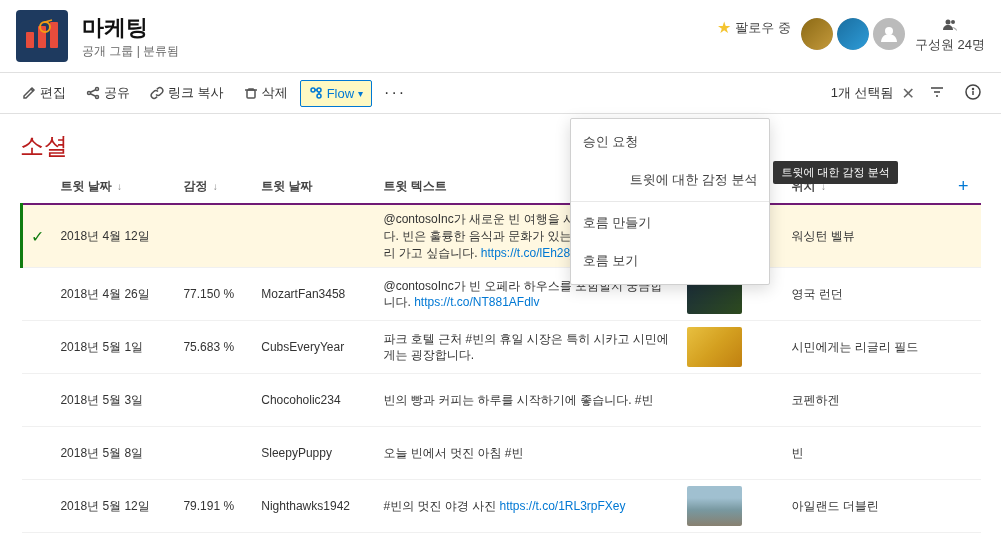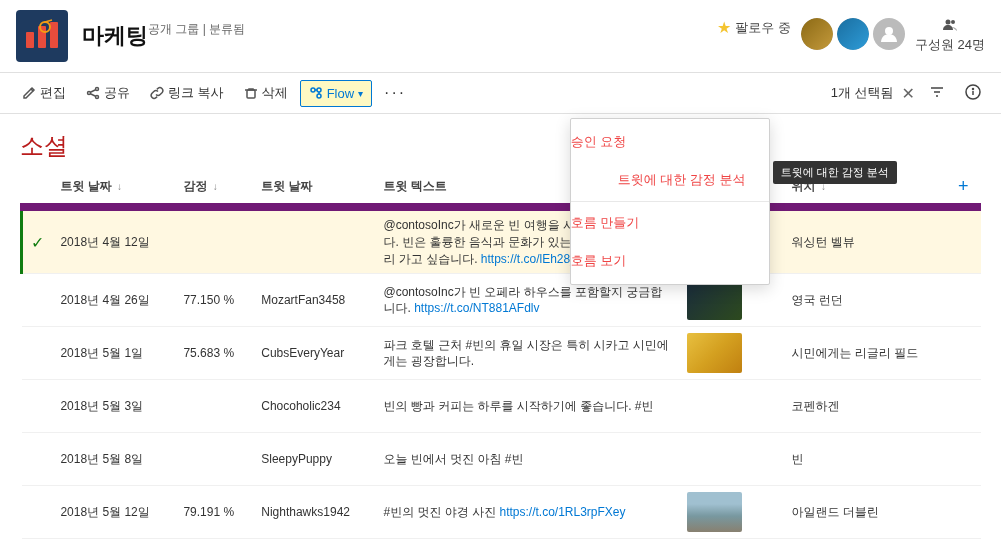--- a/index.html
+++ b/index.html
@@ -3,21 +3,21 @@
   <meta charset="utf-8">
   <style>
     * { box-sizing: border-box; margin: 0; padding: 0; }
     body { font-family: 'Segoe UI', sans-serif; background: #fff; width: 1001px; height: 558px; overflow: hidden; font-size: 13px; color: #333; }
 
     
     .header { display: flex; align-items: center; padding: 10px 16px; border-bottom: 1px solid #e0e0e0; background: #fff; justify-content: space-between; }
     .header-left { display: flex; align-items: center; gap: 14px; }
     .app-icon { width: 52px; height: 52px; background: #1e3a5f; border-radius: 4px; display: flex; align-items: center; justify-content: center; }
     .app-icon svg { width: 36px; height: 36px; }
-    .app-title { display: flex; flex-direction: row; }
+    .app-title { display: flex; flex-direction: column; }
     .app-title-main { font-size: 22px; font-weight: 600; color: #111; }
     .app-title-sub { font-size: 12px; color: #666; }
     .header-right { display: flex; align-items: flex-start; gap: 10px; }
     .follow-btn { display: flex; align-items: center; gap: 4px; font-size: 13px; color: #444; cursor: pointer; }
     .follow-btn::before { content: '★'; color: #f4c430; font-size: 16px; }
     .avatars { display: flex; align-items: center; gap: 4px; }
     .avatar { width: 32px; height: 32px; border-radius: 50%; overflow: hidden; background: #ccc; display: flex; align-items: center; justify-content: center; }
     .avatar-placeholder { width: 32px; height: 32px; border-radius: 50%; background: #bbb; display: flex; align-items: center; justify-content: center; color: #fff; font-size: 12px; }
     .member-count { font-size: 13px; color: #444; display: flex; align-items: center; gap: 4px; flex-direction: column; }
 
@@ -28,32 +28,32 @@
     .tb-btn { display: flex; align-items: center; gap: 4px; padding: 5px 8px; border: none; background: none; cursor: pointer; color: #333; font-size: 13px; border-radius: 2px; }
     .flow-btn { display: flex; align-items: center; gap: 4px; padding: 5px 8px; border: 1px solid #0078d4; background: #fef9c3; cursor: pointer; color: #0078d4; font-size: 13px; border-radius: 2px; position: relative; }
     .flow-btn-caret { font-size: 10px; }
     .more-btn { padding: 5px 8px; border: none; background: none; cursor: pointer; color: #333; font-size: 16px; letter-spacing: 2px; }
     .selection-info { font-size: 13px; color: #333; display: flex; align-items: center; gap: 8px; }
     .close-sel { cursor: pointer; font-size: 16px; color: #666; }
     .filter-icon-btn, .info-icon-btn { padding: 4px 6px; border: none; background: none; cursor: pointer; color: #444; font-size: 14px; }
 
     
     .dropdown-menu { position: absolute; top: 38px; left: 270px; background: #fff; border: 1px solid #d0d0d0; box-shadow: 0 4px 16px rgba(0,0,0,0.15); z-index: 100; min-width: 200px; border-radius: 2px; padding: 4px 0; }
-    .dropdown-item { padding: 10px 0; cursor: pointer; font-size: 13px; color: #ef4444; white-space: nowrap; }
+    .dropdown-item { padding: 10px 12px; cursor: pointer; font-size: 13px; color: #404040; white-space: nowrap; }
     .dropdown-tooltip { position: absolute; top: 0; left: 100%; background: #333; color: #fff; font-size: 11px; padding: 4px 8px; border-radius: 2px; white-space: nowrap; pointer-events: none; margin-left: 4px; }
     .dropdown-item-wrapper { position: relative; display: flex; align-items: center; margin-left: 47px; }
 
     
     .page-title-area { padding: 16px 20px 8px 20px; }
     .page-title { font-size: 24px; font-weight: 300; color: #b91c1c; }
 
     
     .table-container { padding: 0 20px; overflow: auto; }
     table { width: 100%; border-collapse: collapse; }
-    th { text-align: left; padding: 6px 8px; font-size: 12px; color: #444; font-weight: 600; border-bottom: 8px solid #701a75; white-space: nowrap; cursor: pointer; }
+    th { text-align: left; padding: 6px 8px; font-size: 12px; color: #444; font-weight: 600; border-bottom: 2px solid #701a75; white-space: nowrap; cursor: pointer; }
     th .sort-arrow { font-size: 10px; color: #888; margin-left: 2px; }
     td { padding: 6px 8px; font-size: 12px; border-bottom: 1px solid #f0f0f0; vertical-align: middle; color: #333; }
     tr.selected td { background: #fff8e1; }
     tr.selected td:first-child { border-left: 3px solid #107c10; }
     .check-icon { color: #107c10; font-size: 16px; }
     .tweet-link { color: #0078d4; text-decoration: none; }
     .add-btn { font-size: 18px; color: #0078d4; cursor: pointer; border: none; background: none; }
 
     .divider { border: none; border-top: 1px solid #e8e8e8; margin: 2px 0; }
   </style>

